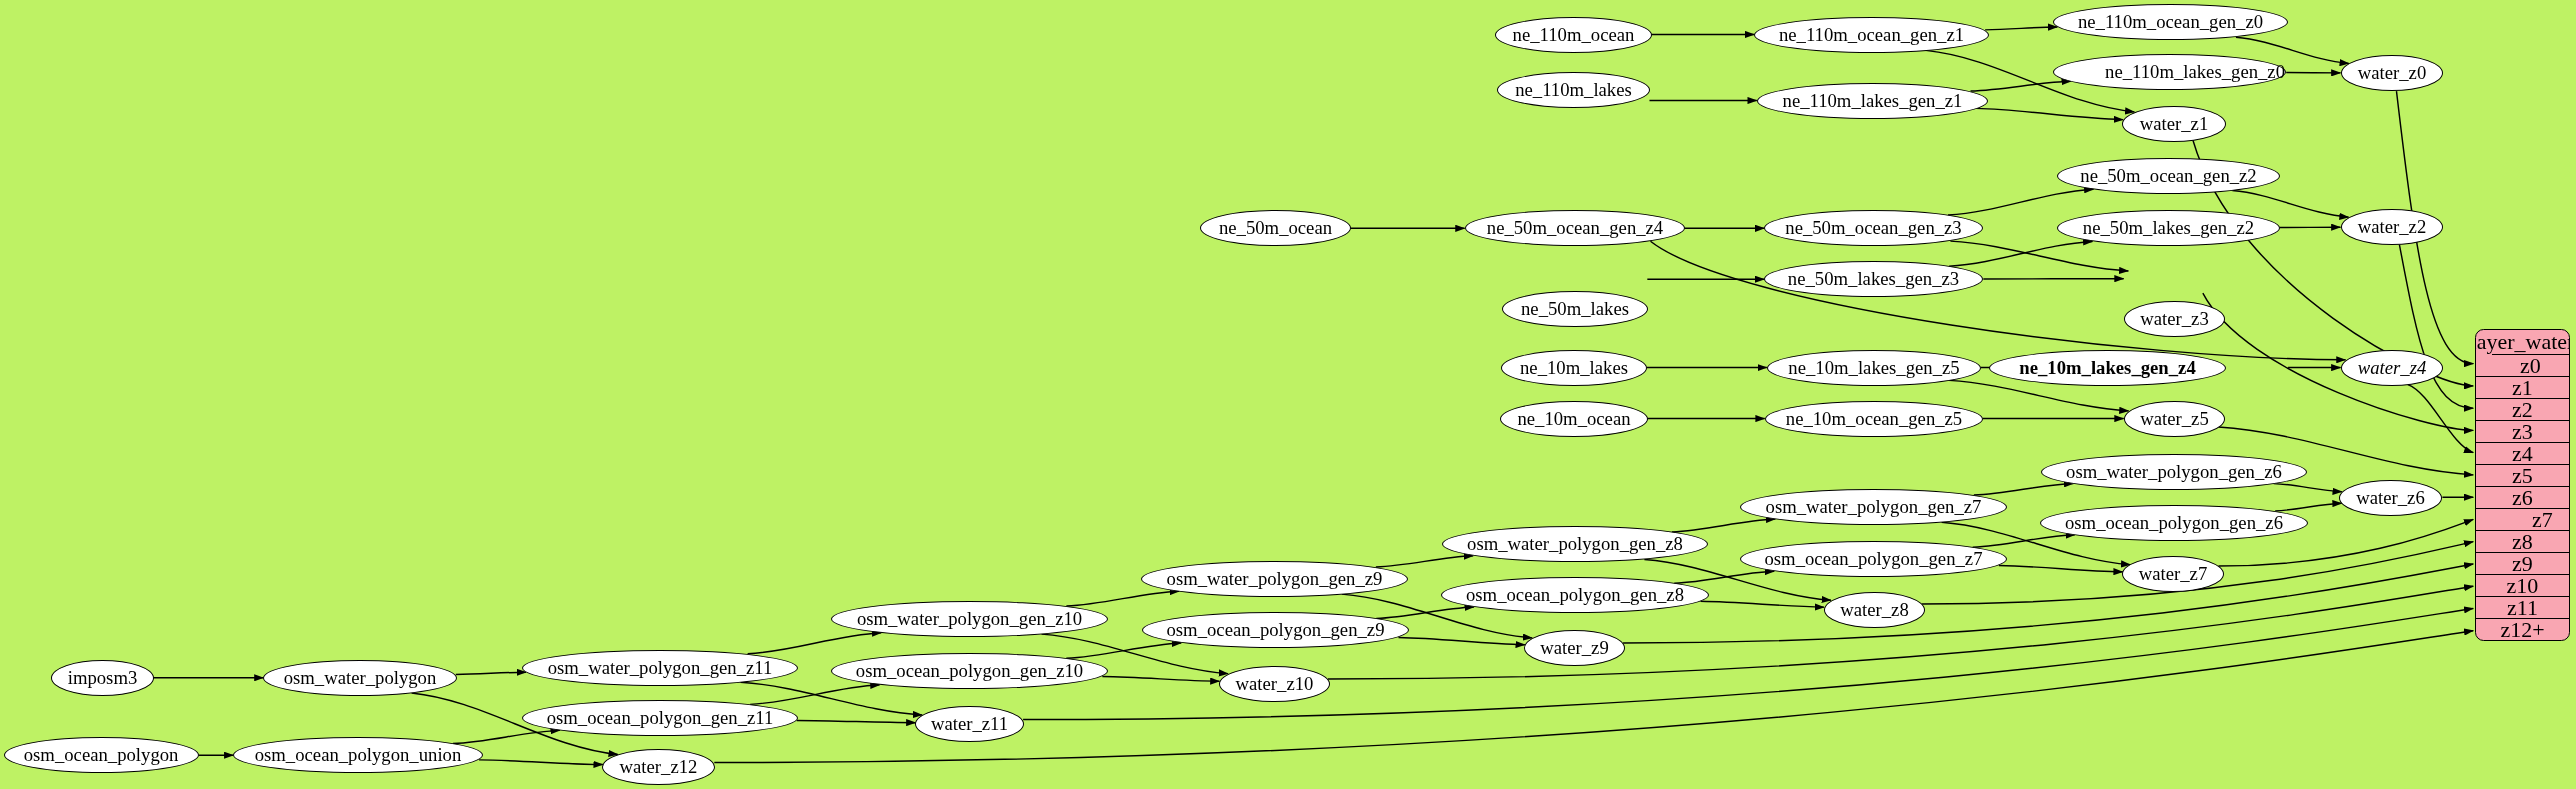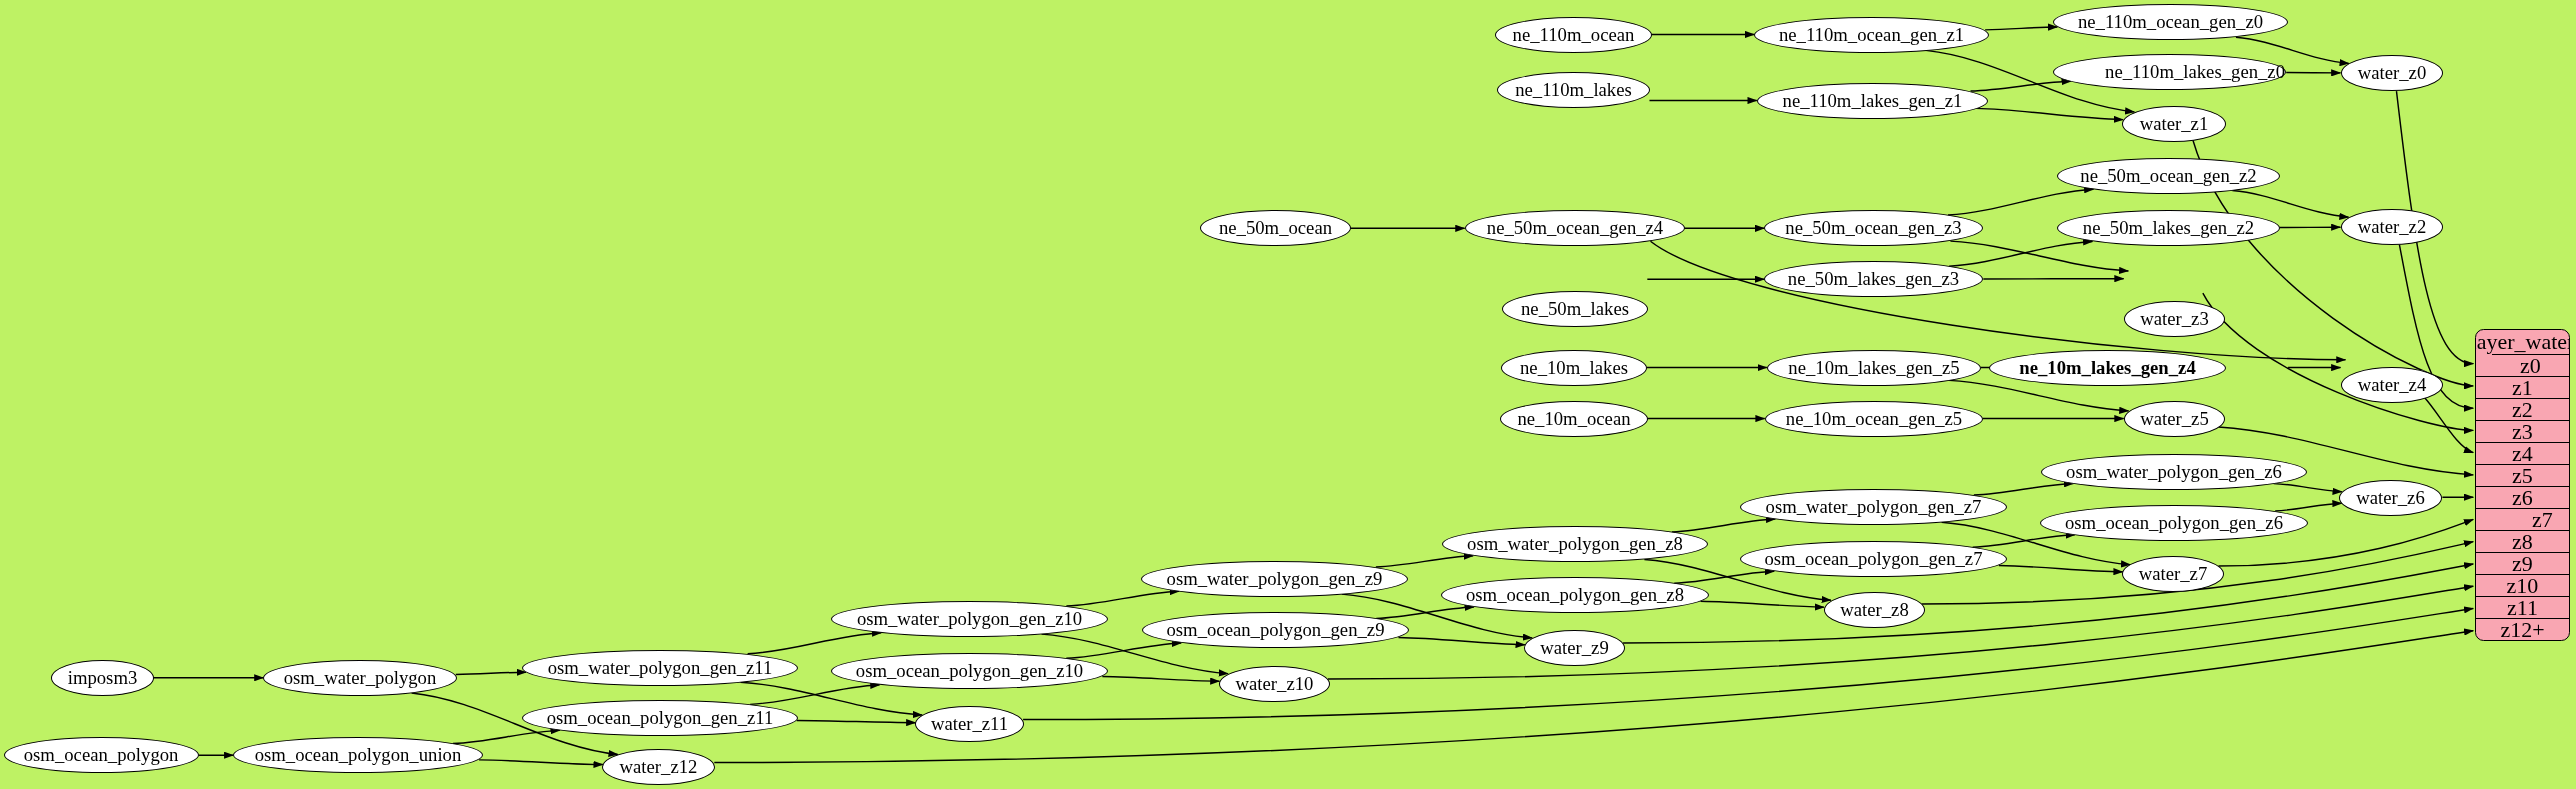--- a/index.html
+++ b/index.html
@@ -169,21 +169,21 @@
       </div>
       <div class="node" style="left: 1501px; top: 350px; width: 146px; height: 36px;">
         <span>ne_10m_lakes</span>
       </div>
       <div class="node" style="left: 1767px; top: 350px; width: 214px; height: 36px;">
         <span>ne_10m_lakes_gen_z5</span>
       </div>
       <div class="node" style="left: 1989px; top: 350px; width: 237px; height: 36px; font-weight: bold;">
         <span>ne_10m_lakes_gen_z4</span>
       </div>
-      <div class="node" style="left: 2341px; top: 367px; width: 102px; height: 36px;">
+      <div class="node" style="left: 2341px; top: 350px; width: 102px; height: 36px; font-style: italic;">
         <span>water_z4</span>
       </div>
       <div class="node" style="left: 1500px; top: 401px; width: 148px; height: 36px;">
         <span>ne_10m_ocean</span>
       </div>
       <div class="node" style="left: 1765px; top: 401px; width: 218px; height: 36px;">
         <span>ne_10m_ocean_gen_z5</span>
       </div>
       <div class="node" style="left: 2124px; top: 401px; width: 101px; height: 36px;">
         <span>water_z5</span>

